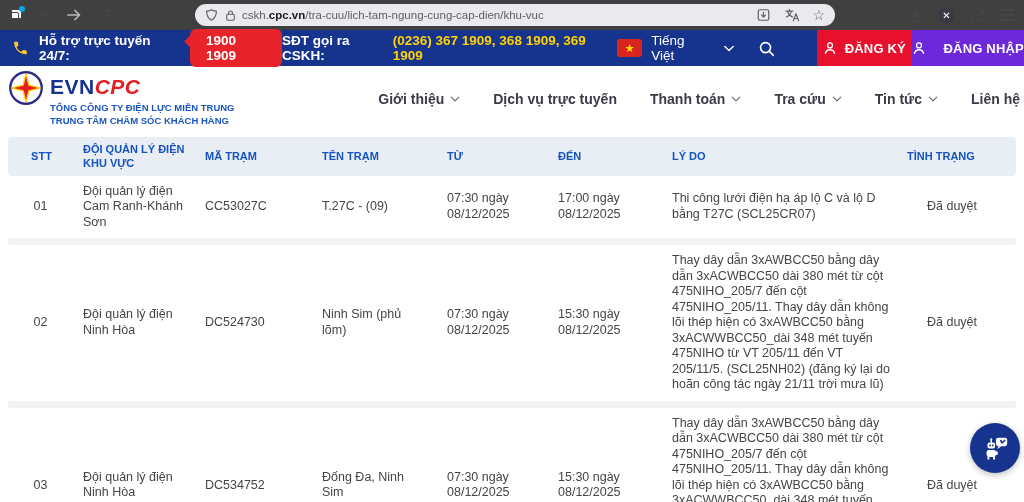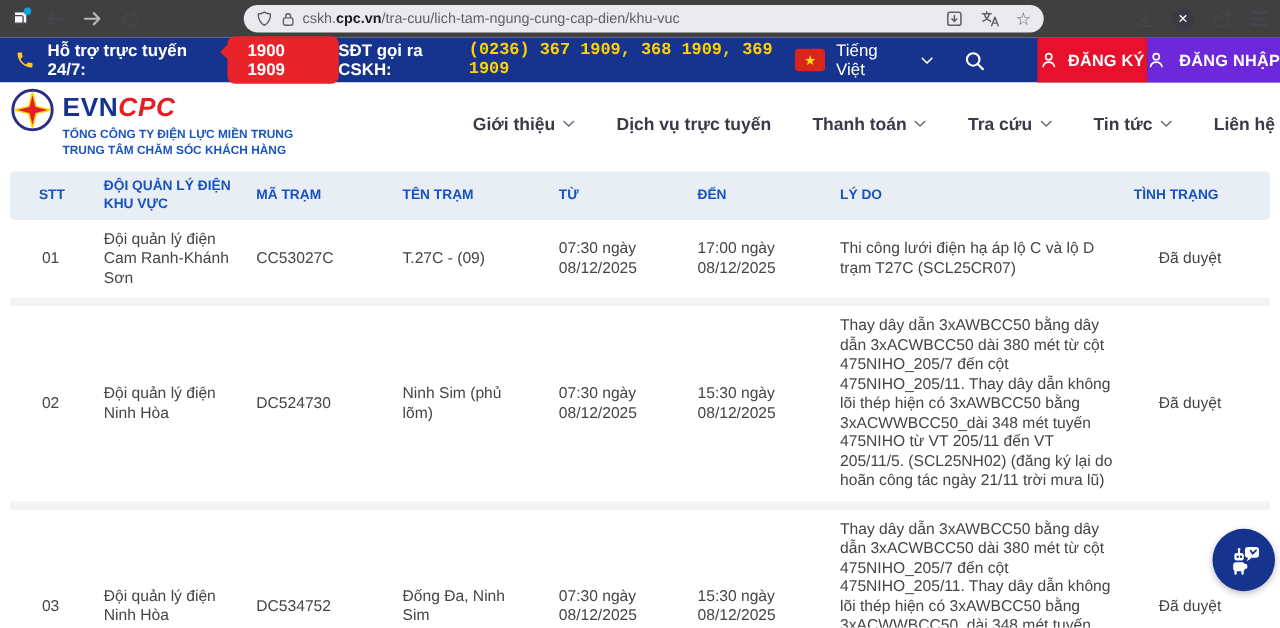--- a/index.html
+++ b/index.html
@@ -26,21 +26,21 @@
   .burger span { display:block; width:14px; height:1.8px; background:#45454d; border-radius:1px; }
   .icon-svg { display:block; }
 
   
   .topbar { height:36px; background:#16338E; display:flex; align-items:center; color:#fff; padding-left:12px; }
   .topbar .lbl { font-size:13.5px; font-weight:700; }
   .hotline-badge { position:relative; background:#E8232A; color:#fff; font-weight:700; font-size:13.5px;
                    border-radius:6px; padding:4px 16px; margin-left:14px; }
   .hotline-badge:before { content:""; position:absolute; left:-4px; top:8px; width:9px; height:9px; background:#E8232A; transform:rotate(45deg); }
   .cskh { margin-left:auto; display:flex; align-items:center; }
-  .cskh .nums { color:#FFD200; font-weight:700; font-size:13.5px; margin-left:5px;font-family:Liberation Mono, monospace; }
+  .cskh .nums { color:#FFD200; font-weight:700; font-size:13.5px; margin-left:5px; }
   .flag { width:27px; height:18px; background:#DA251D; border-radius:3px; margin-left:14px;
           display:flex; align-items:center; justify-content:center; color:#FFDE00; font-size:11px; }
   .lang { margin-left:9px; font-size:13.5px; display:flex; align-items:center; gap:18px; }
   .tb-search { margin-left:24px; margin-right:18px; display:flex; align-items:center; }
   .tb-btn { height:36px; display:flex; align-items:center; justify-content:center; gap:8px;
             font-size:13px; font-weight:700; color:#fff; letter-spacing:.2px; }
   .btn-register { background:#E8112D; width:102px;margin-left:24px; }
   .btn-login { background:#6d28d9; width:121px;justify-content:space-between; }
 
   
@@ -241,21 +241,21 @@
       <div class="th">TÌNH TRẠNG</div>
     </div>
 
     <div class="grid-row trow row1">
       <div class="td c1">01</div>
       <div class="td">Đội quản lý điện Cam Ranh-Khánh Sơn</div>
       <div class="td">CC53027C</div>
       <div class="td c4">T.27C - (09)</div>
       <div class="td">07:30 ngày 08/12/2025</div>
       <div class="td">17:00 ngày 08/12/2025</div>
-      <div class="td c7">Thi công lưới điện hạ áp lộ C và lộ D trạm T27C (SCL25CR07)</div>
+      <div class="td c7">Thi công lưới điện hạ áp lộ C và lộ D bằng T27C (SCL25CR07)</div>
       <div class="td c8">Đã duyệt</div>
     </div>
     <div class="rowgap"></div>
 
     <div class="grid-row trow row2">
       <div class="td c1">02</div>
       <div class="td">Đội quản lý điện Ninh Hòa</div>
       <div class="td">DC524730</div>
       <div class="td c4">Ninh Sim (phủ lõm)</div>
       <div class="td">07:30 ngày 08/12/2025</div>

